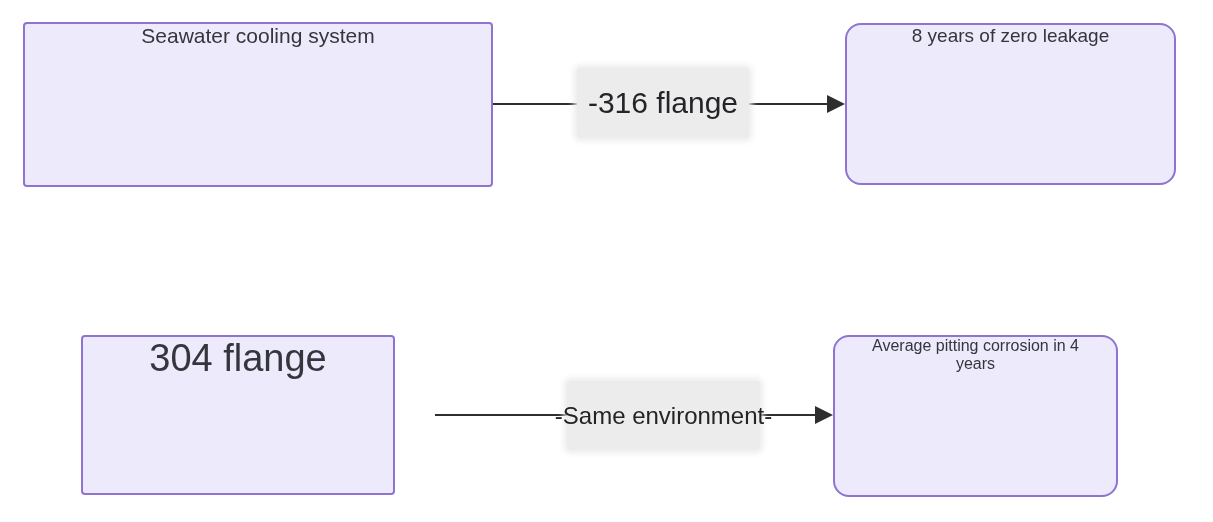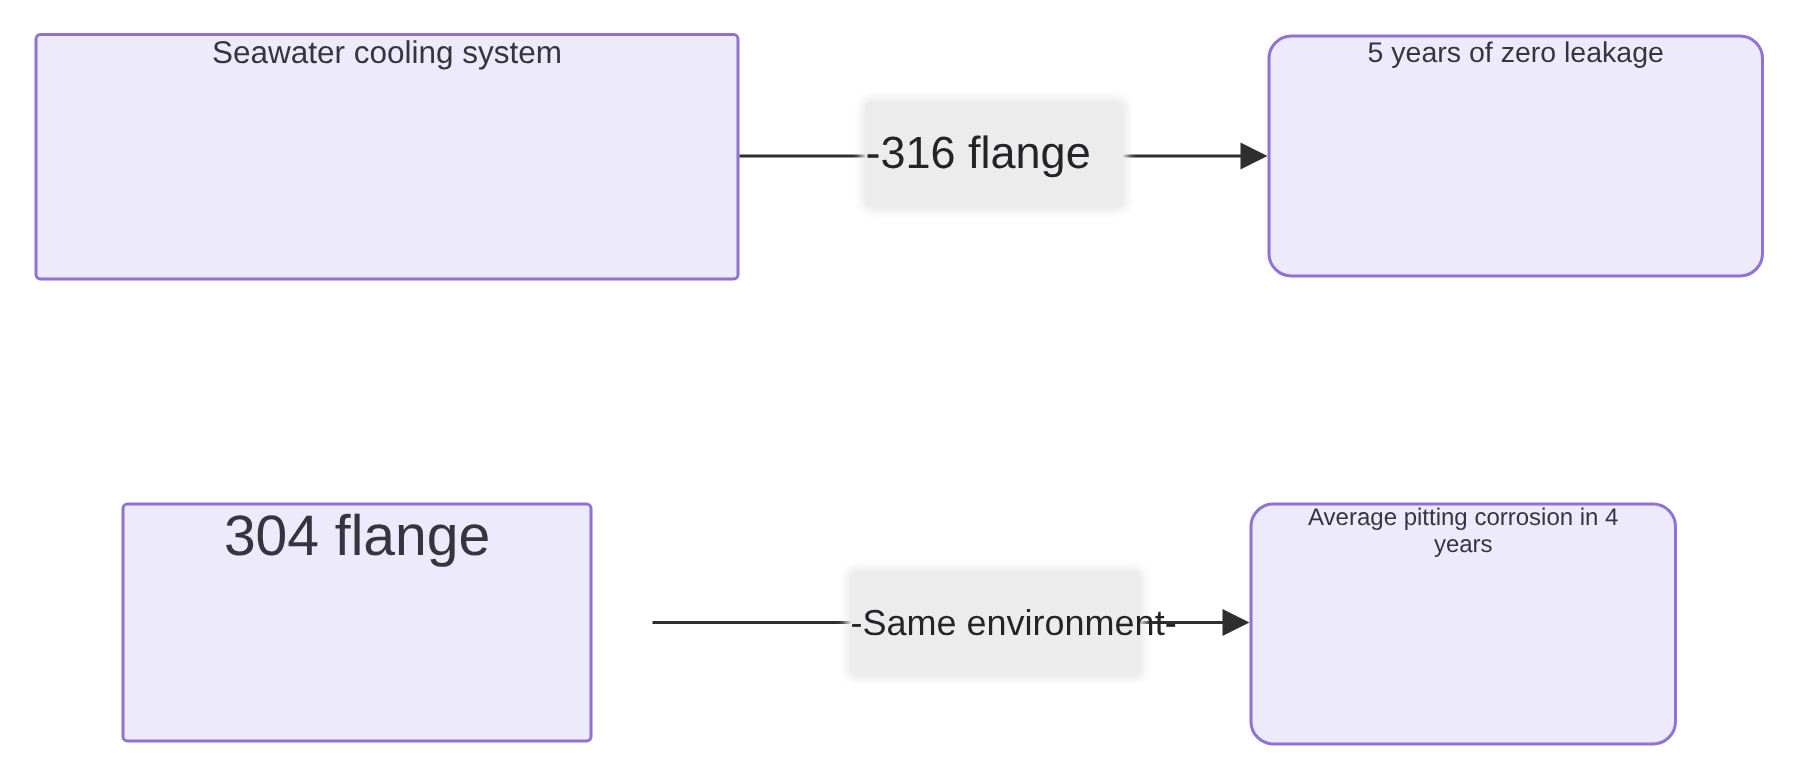--- a/index.html
+++ b/index.html
@@ -52,21 +52,21 @@
   .arrowhead-1 { left: 827px; top: 95px; }
   .arrowhead-2 { left: 815px; top: 406px; }
 
   .edge-label {
     position: absolute;
     background: #ECECEC;
     box-shadow: 0 0 6px 3px #ECECEC;
     border-radius: 3px;
     display: flex;
     align-items: center;
-    justify-content: flex-start;
+    justify-content: center;
     color: #242428;
     white-space: nowrap;
   }
   .edge-label-1 { left: 577px; top: 68px;  width: 172px; height: 70px; font-size: 30px; }
   .edge-label-2 { left: 567px; top: 381px; width: 193px; height: 69px; font-size: 24px; }
 </style>
 </head>
 <body>
 
 <div class="canvas">
@@ -75,21 +75,21 @@
     <span>Seawater cooling system</span>
   </div>
 
   <div class="edge-line edge-line-1"></div>
   <div class="arrowhead arrowhead-1"></div>
   <div class="edge-label edge-label-1">
     <span>-316 flange</span>
   </div>
 
   <div class="node rounded node-b">
-    <span>5 years of zero leakage</span>
+    <span>8 years of zero leakage</span>
   </div>
 
   <div class="node square node-c">
     <span>304 flange</span>
   </div>
 
   <div class="edge-line edge-line-2"></div>
   <div class="arrowhead arrowhead-2"></div>
   <div class="edge-label edge-label-2">
     <span>-Same environment-</span>

